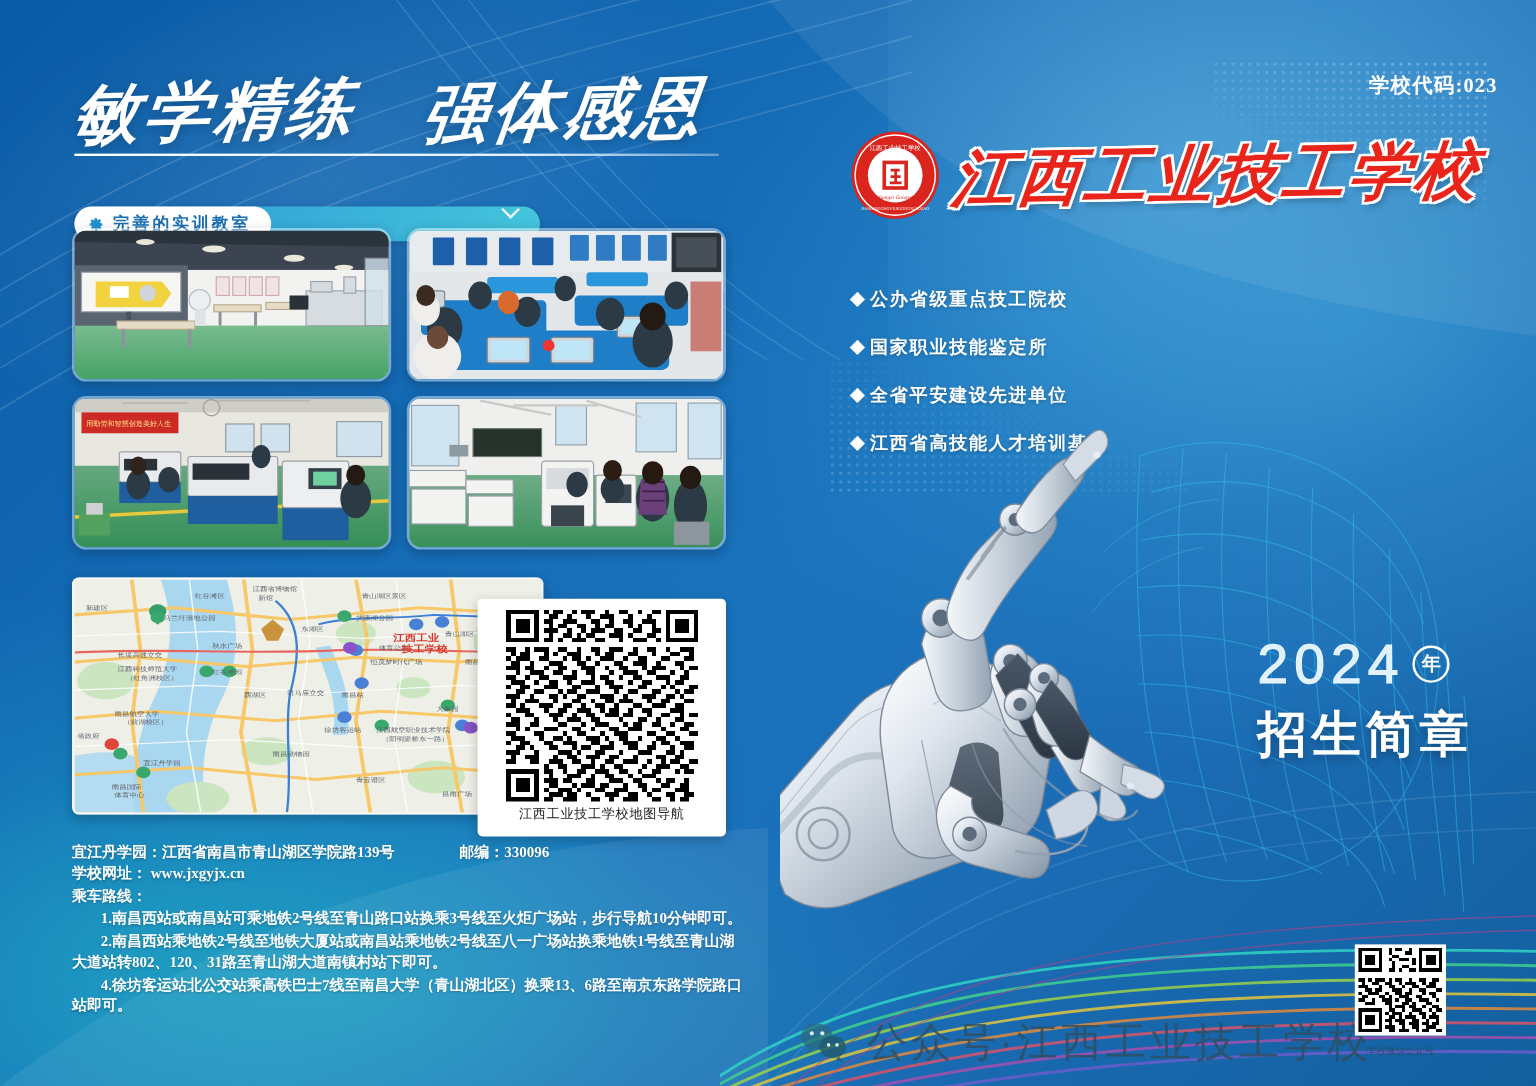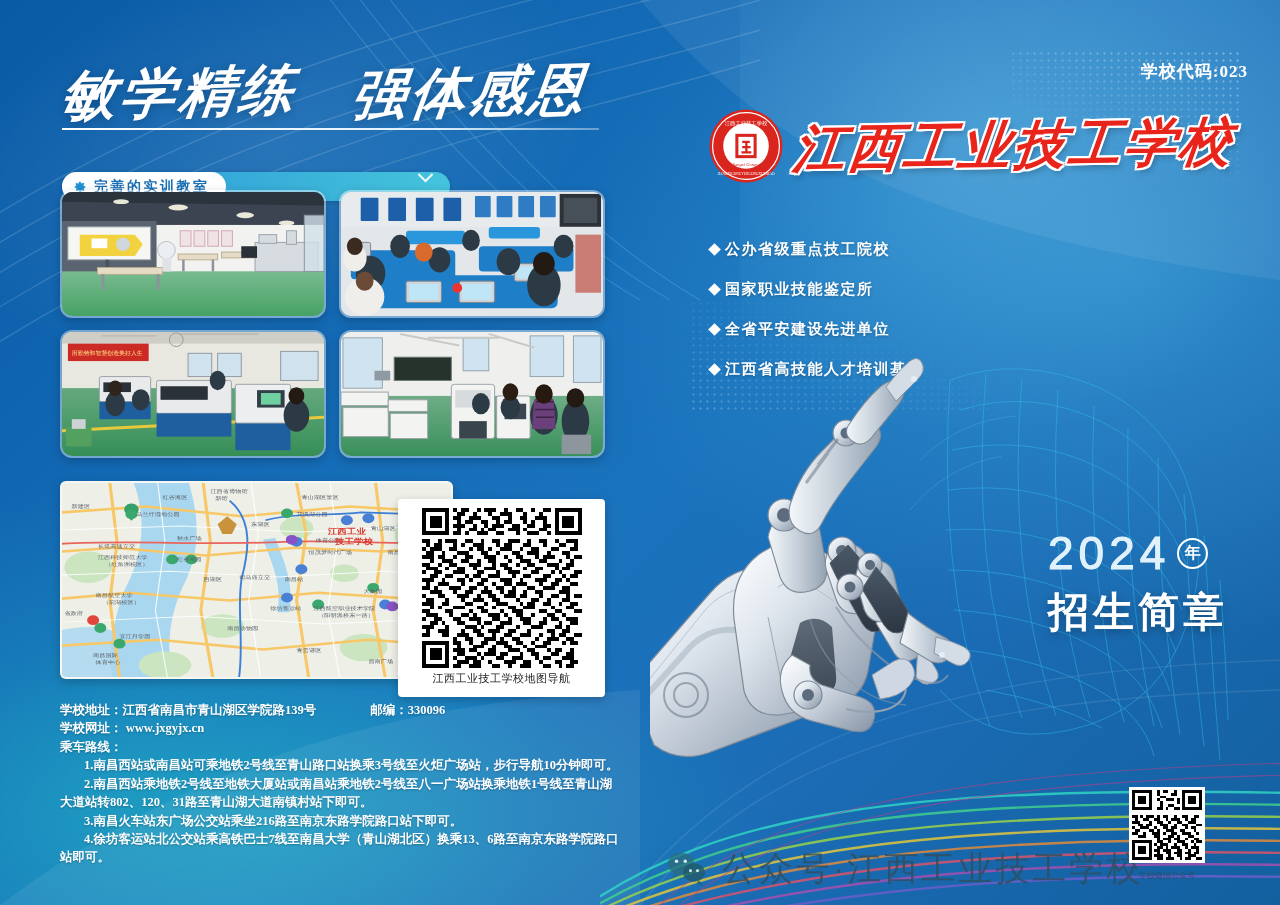--- a/index.html
+++ b/index.html
@@ -945,33 +945,32 @@
             <rect x="31" y="40" width="2" height="1"></rect>
           <rect x="35" y="40" width="1" height="1"></rect>
             <rect x="37" y="40" width="2" height="1"></rect>
         </g>
       </svg>
       <div class="qr-cap">江西工业技工学校地图导航</div>
     </div>
 
     <div class="contact">
       <div class="row1">
-        <span>学校地址：</span>
+        <span>宜江丹学园：</span>
         <span>江西省南昌市青山湖区学院路139号</span>
         <span class="zip">邮编：</span>
         <span>330096</span>
       </div>
       <div>
         <span>学校网址：</span>
         <span>www.jxgyjx.cn</span>
       </div>
       <div class="routes-title">乘车路线：</div>
       <div class="route">1.南昌西站或南昌站可乘地铁2号线至青山路口站换乘3号线至火炬广场站，步行导航10分钟即可。</div>
       <div class="route">2.南昌西站乘地铁2号线至地铁大厦站或南昌站乘地铁2号线至八一广场站换乘地铁1号线至青山湖大道站转802、120、31路至青山湖大道南镇村站下即可。</div>
-      <div class="route">3.南昌火车站东广场公交站乘坐216路至南京东路学院路口站下即可。</div>
       <div class="route">4.徐坊客运站北公交站乘高铁巴士7线至南昌大学（青山湖北区）换乘13、6路至南京东路学院路口站即可。</div>
     </div>
   </div>
 
   <div class="right-panel">
 
     <div class="school-code">学校代码:023</div>
 
     <div class="brand">
       <svg class="seal" viewBox="0 0 100 100">

